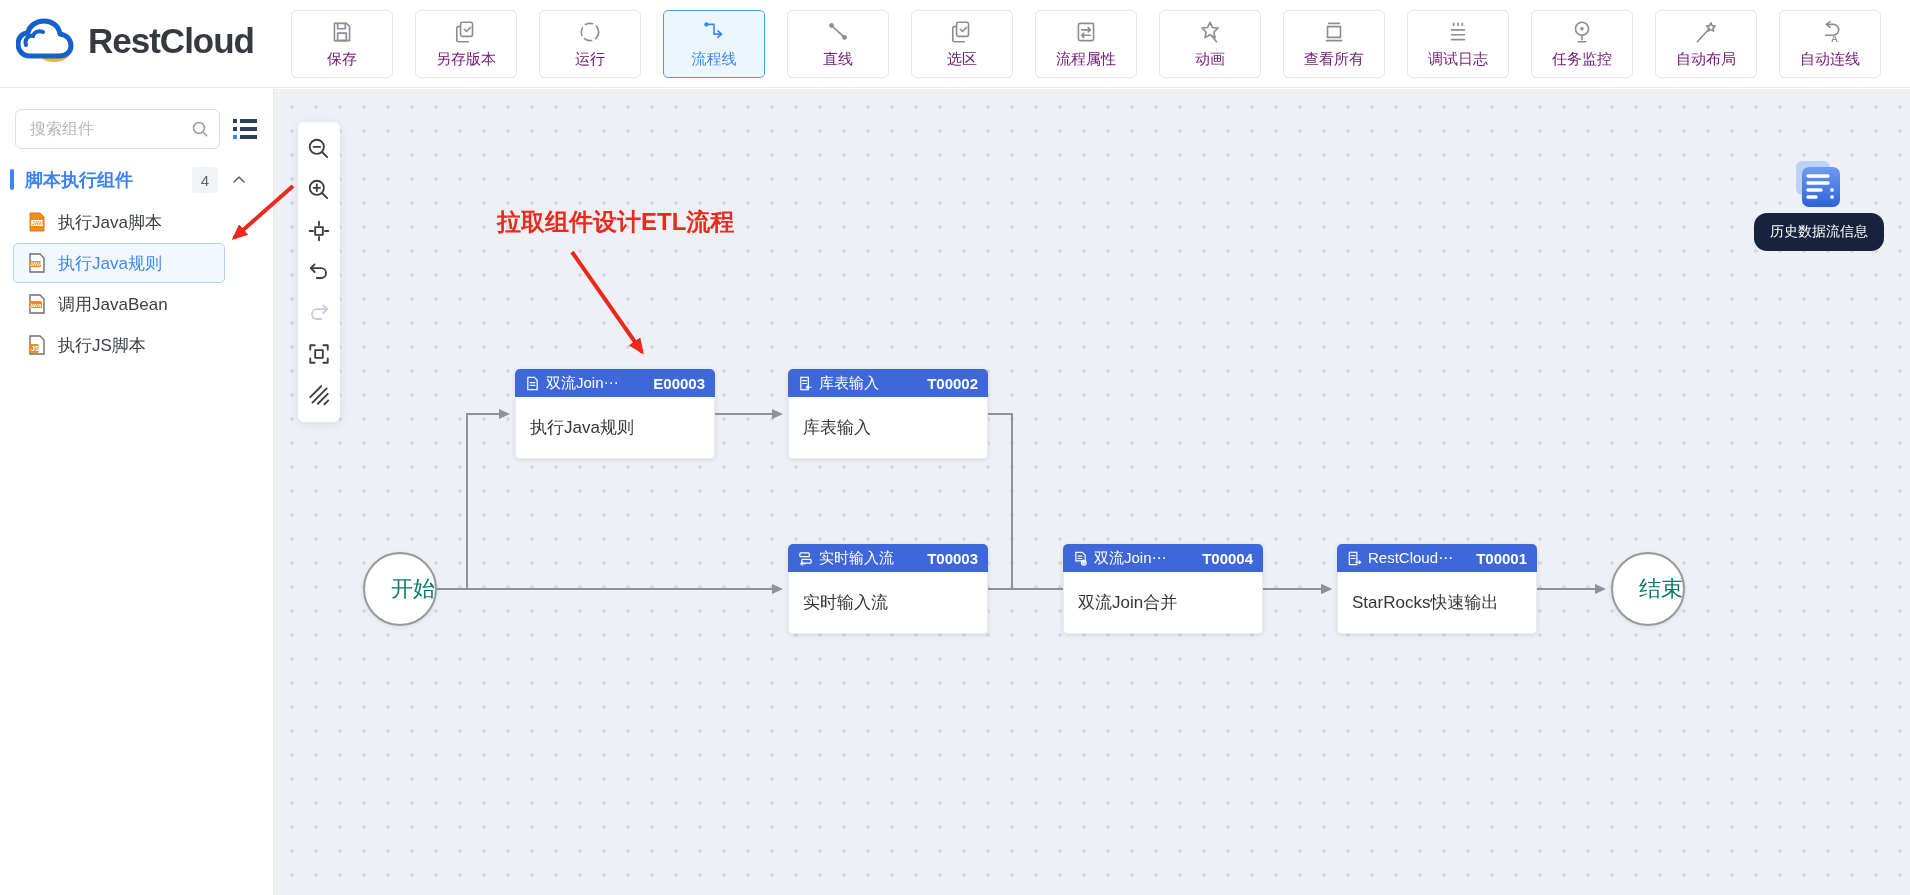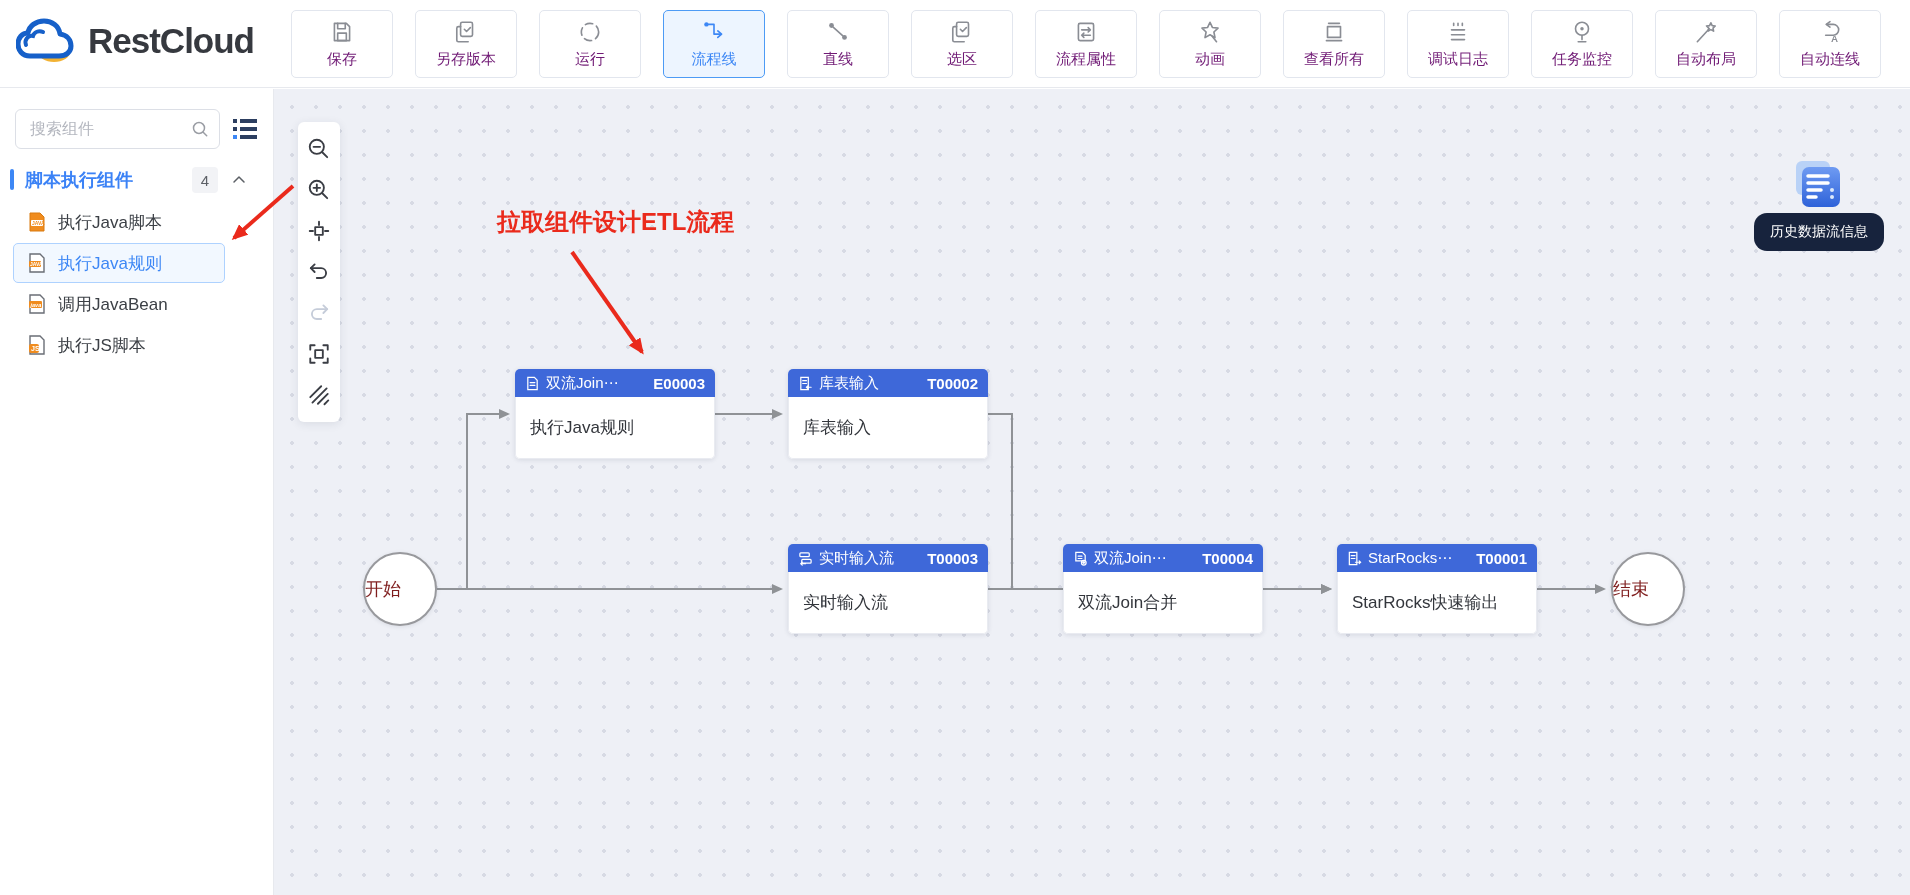--- a/index.html
+++ b/index.html
@@ -97,21 +97,21 @@
   .node-title { font-size: 15px; flex: 1; white-space: nowrap; overflow: hidden; }
   .node-code { font-size: 15px; font-weight: bold; }
   .node-body {
     height: 62px; display: flex; align-items: center; padding: 0 14px;
     font-size: 17px; color: #33363c; border: 1px solid #e9ebf1; border-top: none;
     border-radius: 0 0 5px 5px; background: #fff;
   }
   .terminal {
     position: absolute; width: 74px; height: 74px; border-radius: 50%;
     background: #fff; border: 2px solid #98999d; display: flex; align-items: center;
-    justify-content: flex-start; font-size: 18px; color: #7f1d1d; z-index: 2;
+    justify-content: flex-end; font-size: 22px; color: #0f766e; z-index: 2;
     box-shadow: 0 1px 4px rgba(35,45,70,.10); cursor: pointer;
   }
 
   .history-widget { position: absolute; left: 1474px; top: 70px; width: 140px; z-index: 3; }
   .history-icon { position: absolute; left: 46px; top: 0; }
   .history-label {
     position: absolute; left: 6px; top: 54px; width: 130px; height: 38px;
     background: #17233d; color: #fff; border-radius: 13px; font-size: 14px;
     display: flex; align-items: center; justify-content: center; white-space: nowrap;
   }
@@ -502,21 +502,21 @@
 
   <div class="node" style="left:1063px; top:455px">
     <div class="node-header">
       <span>
           <svg width="15" height="15" viewBox="0 0 16 16" stroke="#fff" stroke-width="1.3" fill="none" stroke-linecap="round">
             <path d="M2.5 1.5 h8 v13 h-8 z"></path>
             <path d="M4.5 5 h4 M4.5 8 h4"></path>
             <path d="M9 12 h5.5 M13 10.5 L14.5 12 L13 13.5"></path>
           </svg>
         </span>
-      <span class="node-title">StarRocks⋯</span>
+      <span class="node-title">RestCloud⋯</span>
       <span class="node-code">T00001</span>
     </div>
     <div class="node-body">
         <span>StarRocks快速输出</span>
       </div>
   </div>
 </main>
 
 <svg class="red-overlay" viewBox="0 0 1910 895">
   <defs>

